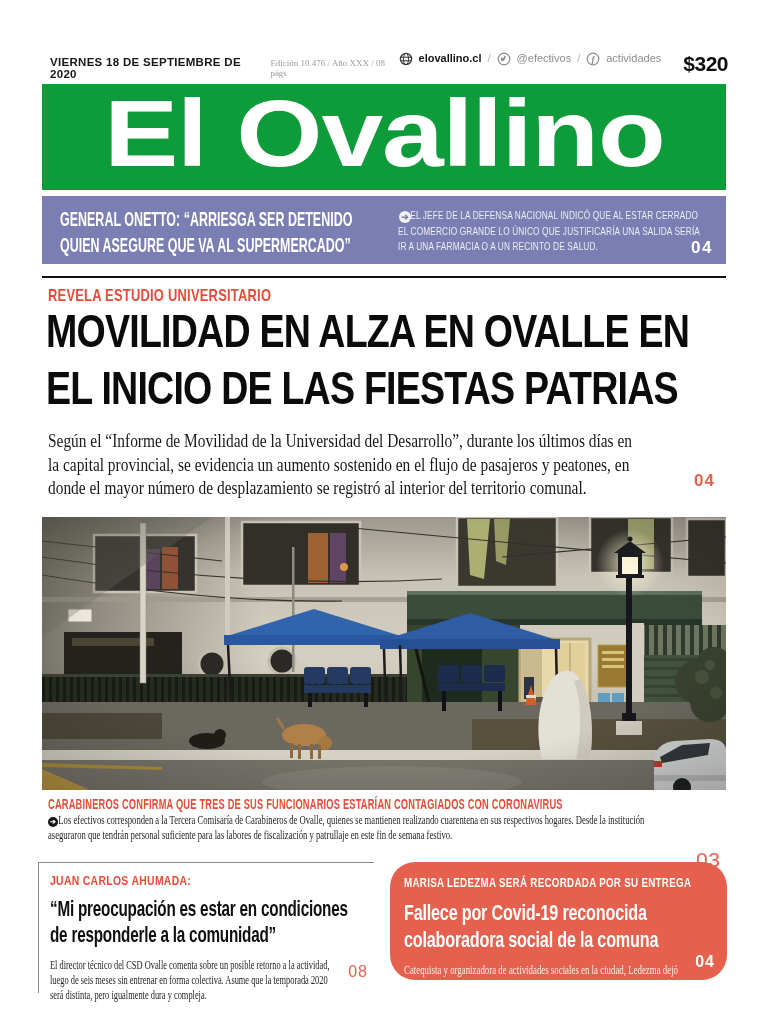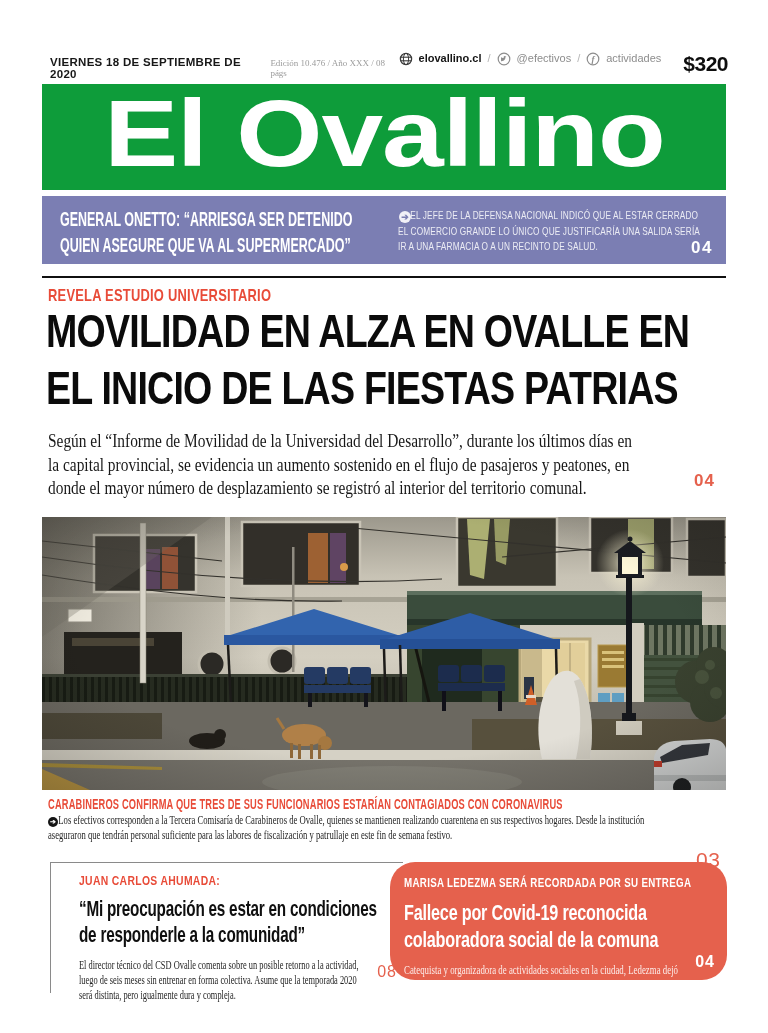--- a/index.html
+++ b/index.html
@@ -52,21 +52,21 @@
 
   
   .cap-kicker{top:796px;left:48px;font-size:14.5px;font-weight:bold;color:var(--red,#e84b38);letter-spacing:.3px;}
   .cap-arrow{top:817px;left:48px;width:10px;height:10px;border-radius:50%;background:#151515;color:#fff;
              font-size:7px;line-height:10px;text-align:center;font-weight:bold;}
   .cap-body{top:813px;left:48px;font-family:"Liberation Serif",serif;font-size:12.5px;line-height:14.8px;
             color:#1d1d1d;text-indent:15px;}
   .cap-page{top:848px;left:696px;font-size:21px;font-weight:normal;color:var(--coral,#e5614d);letter-spacing:.5px;}
 
   
-  .interview{top:862px;left:50px;width:335px;height:130px;border-top:1px solid #8a8a8a;border-left:1px solid #8a8a8a;padding-left:17px;}
+  .interview{top:862px;left:38px;width:335px;height:130px;border-top:1px solid #8a8a8a;border-left:1px solid #8a8a8a;}
   .int-kicker{margin:11px 0 0 11px;font-size:12.5px;font-weight:bold;color:var(--red,#e84b38);letter-spacing:.4px;}
   .int-headline{margin:8px 0 0 11px;font-size:21.5px;font-weight:bold;color:#0f0f0f;line-height:26px;letter-spacing:-.3px;}
   .int-body{margin:10px 0 0 11px;font-family:"Liberation Serif",serif;font-size:12.5px;line-height:15px;color:#1d1d1d;}
   .int-page{position:absolute;right:6px;bottom:12px;font-size:16px;font-weight:normal;color:var(--coral,#e5614d);letter-spacing:1px;}
 
   
   .obit{top:862px;left:390px;width:337px;height:118px;background:var(--coral,#e5614d);color:#fff;border-radius:25px;}
   .obit-kicker{margin:14px 0 0 14px;font-size:12.5px;font-weight:bold;letter-spacing:.4px;}
   .obit-headline{margin:9px 0 0 14px;font-size:22.5px;font-weight:bold;line-height:27px;letter-spacing:-.3px;}
   .obit-body{margin:9px 0 0 14px;font-family:"Liberation Serif",serif;font-size:13px;line-height:15.5px;color:rgba(255,255,255,.88);}

